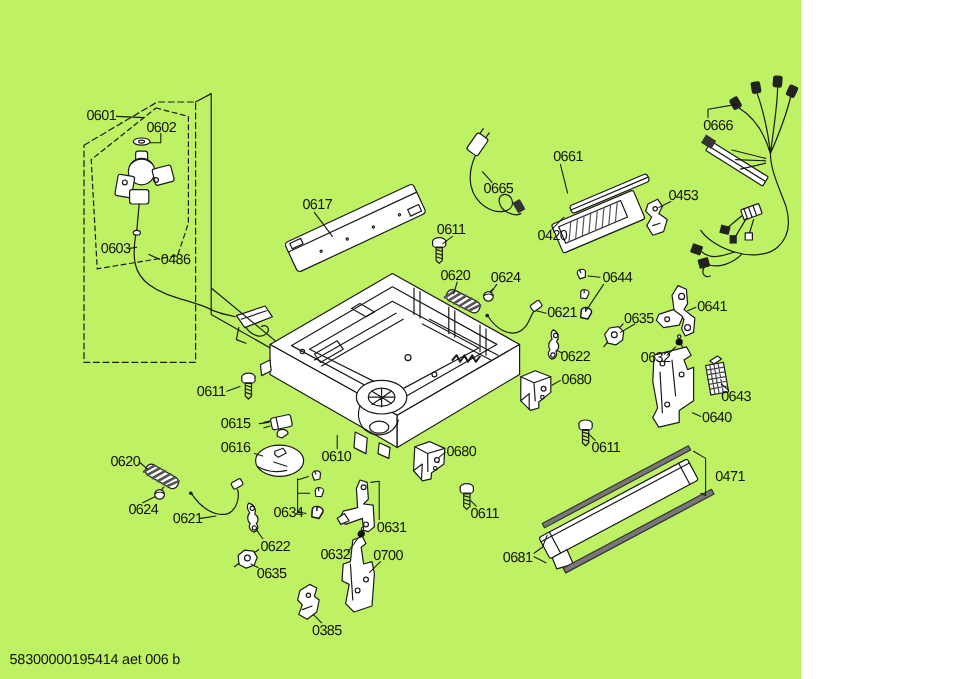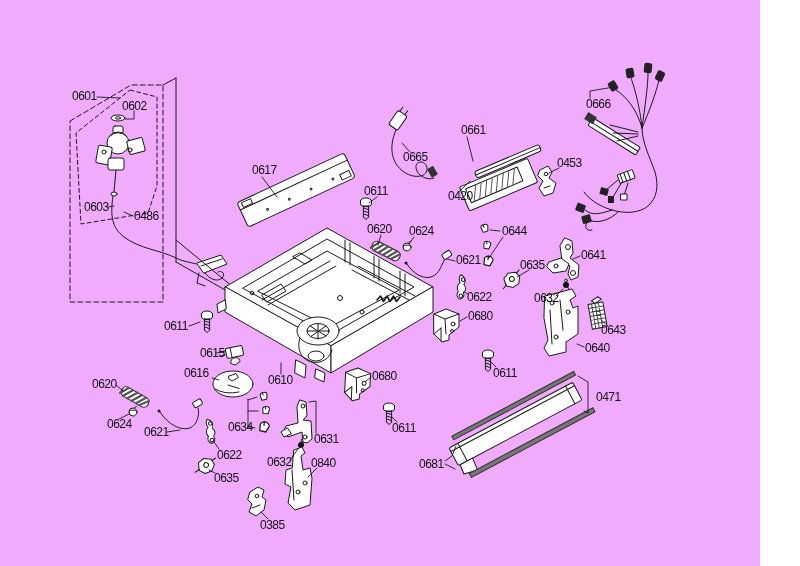--- a/index.html
+++ b/index.html
@@ -1,16 +1,16 @@
 <!DOCTYPE html>
 <html><head>
 <meta charset="utf-8">
 <style>
   html,body{margin:0;padding:0;background:#fff;}
-  .stage{position:relative;width:760px;height:566px;background:#f0abfc;overflow:hidden;
+  .stage{position:relative;width:668px;height:566px;background:#bef264;overflow:hidden;
          font-family:"Liberation Sans","DejaVu Sans",sans-serif;}
   .stage svg{position:absolute;left:0;top:0;}
   .lbl{position:absolute;font-size:12px;line-height:11px;letter-spacing:-0.5px;
        color:#111;white-space:nowrap;}
   .footer{position:absolute;left:8px;top:542px;font-size:12px;letter-spacing:-0.2px;color:#111;}
 </style>
 </head>
 <body>
 
 <div class="stage">
@@ -383,32 +383,33 @@
 <div class="lbl" style="left:456px;top:255px">0621</div>
 <div class="lbl" style="left:467px;top:292px">0622</div>
 <div class="lbl" style="left:520px;top:260px">0635</div>
 <div class="lbl" style="left:534px;top:293px">0632</div>
 <div class="lbl" style="left:581px;top:250px">0641</div>
 <div class="lbl" style="left:601px;top:325px">0643</div>
 <div class="lbl" style="left:585px;top:343px">0640</div>
 <div class="lbl" style="left:468px;top:311px">0680</div>
 <div class="lbl" style="left:493px;top:368px">0611</div>
 <div class="lbl" style="left:164px;top:321px">0611</div>
-<div class="lbl" style="left:200px;top:348px">0615</div>
+<div class="lbl" style="left:184px;top:348px">0615</div>
 <div class="lbl" style="left:184px;top:368px">0616</div>
 <div class="lbl" style="left:268px;top:375px">0610</div>
 <div class="lbl" style="left:372px;top:371px">0680</div>
 <div class="lbl" style="left:92px;top:379px">0620</div>
 <div class="lbl" style="left:107px;top:419px">0624</div>
 <div class="lbl" style="left:144px;top:427px">0621</div>
 <div class="lbl" style="left:228px;top:422px">0634</div>
 <div class="lbl" style="left:314px;top:434px">0631</div>
 <div class="lbl" style="left:217px;top:450px">0622</div>
 <div class="lbl" style="left:267px;top:457px">0632</div>
-<div class="lbl" style="left:311px;top:458px">0840</div>
+<div class="lbl" style="left:311px;top:458px">0700</div>
 <div class="lbl" style="left:214px;top:473px">0635</div>
 <div class="lbl" style="left:260px;top:520px">0385</div>
 <div class="lbl" style="left:392px;top:423px">0611</div>
 <div class="lbl" style="left:596px;top:392px">0471</div>
 <div class="lbl" style="left:419px;top:459px">0681</div>
 
+<div class="footer">58300000195414 aet 006 b</div>
 
 </div>
 
 </body></html>

